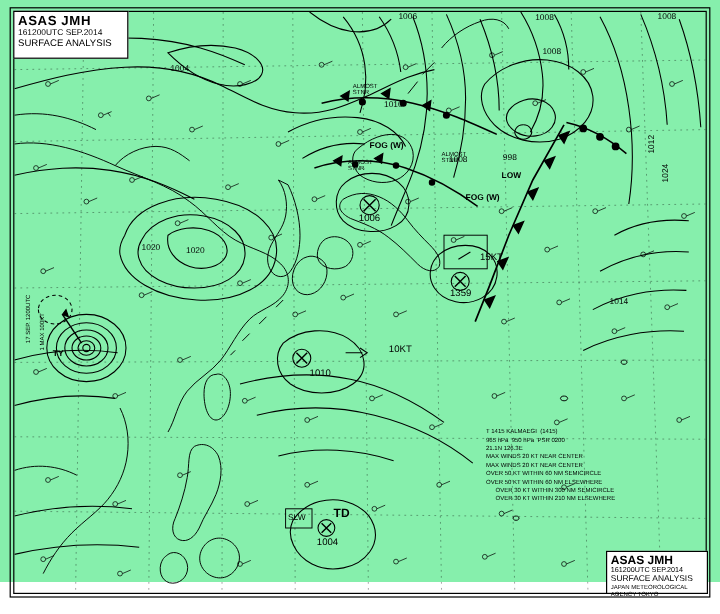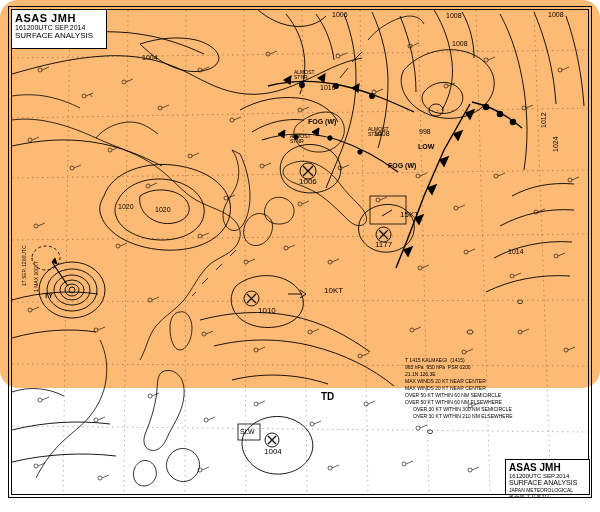--- a/index.html
+++ b/index.html
@@ -1,17 +1,17 @@
 <!DOCTYPE html>
 <html><head>
 <meta charset="utf-8">
 <style>
   html,body{margin:0;padding:0;background:#ffffff;}
   body{width:600px;height:512px;overflow:hidden;font-family:"Liberation Sans",sans-serif;}
-  #chart{position:relative;width:600px;height:388px;background:#fdba74;border-radius:18px;}
+  #chart{position:relative;width:600px;height:485px;background:#86efac;}
   .frame{position:absolute;left:8px;top:6px;width:584px;height:492px;border:1.5px solid #000;box-sizing:border-box;}
   .frame-inner{position:absolute;left:11px;top:9px;width:578px;height:486px;border:1px solid #000;box-sizing:border-box;}
   .map-svg{position:absolute;left:0;top:0;width:600px;height:512px;}
   .txt{position:absolute;font-family:"Liberation Sans",sans-serif;color:#000;white-space:pre;line-height:1.05;}
   .t5{font-size:5px;}
   .t6{font-size:6px;}
   .t7{font-size:7px;}
   .t8{font-size:8px;}
   .t10{font-size:10px;}
   .t11{font-size:11px;letter-spacing:0.5px;}
@@ -407,23 +407,23 @@
     <div class="txt t5" style="left:0;top:21px;">MAX WINDS 20 KT NEAR CENTER</div>
     <div class="txt t5" style="left:0;top:28px;">MAX WINDS 20 KT NEAR CENTER</div>
     <div class="txt t5" style="left:0;top:35px;">OVER 50 KT WITHIN 60 NM SEMICIRCLE</div>
     <div class="txt t5" style="left:0;top:42px;">OVER 50 KT WITHIN 60 NM ELSEWHERE</div>
     <div class="txt t5" style="left:8px;top:49px;">OVER 30 KT WITHIN 300 NM SEMICIRCLE</div>
     <div class="txt t5" style="left:8px;top:56px;">OVER 30 KT WITHIN 210 NM ELSEWHERE</div>
   </div>
 
   <div class="txt t8" style="left:299px;top:178px;">1006</div>
   <div class="txt t8" style="left:258px;top:307px;">1010</div>
-  <div class="txt t8" style="left:375px;top:241px;">1177</div>
+  <div class="txt t8" style="left:375px;top:241px;">1359</div>
   <div class="txt t8" style="left:264px;top:448px;">1004</div>
-  <div class="txt t10 bold" style="left:278px;top:392px;margin-left:43px;">TD</div>
+  <div class="txt t10 bold" style="left:278px;top:424px;">TD</div>
   <div class="txt t7 bold" style="left:44px;top:292px;">TY</div>
 
   <div class="txt t7" style="left:142px;top:54px;">1004</div>
   <div class="txt t7" style="left:155px;top:206px;">1020</div>
   <div class="txt t7" style="left:118px;top:203px;">1020</div>
   <div class="txt t7" style="left:332px;top:11px;">1006</div>
   <div class="txt t7" style="left:320px;top:84px;">1010</div>
   <div class="txt t7" style="left:374px;top:130px;">1008</div>
   <div class="txt t7" style="left:446px;top:12px;">1008</div>
   <div class="txt t7" style="left:452px;top:40px;">1008</div>

